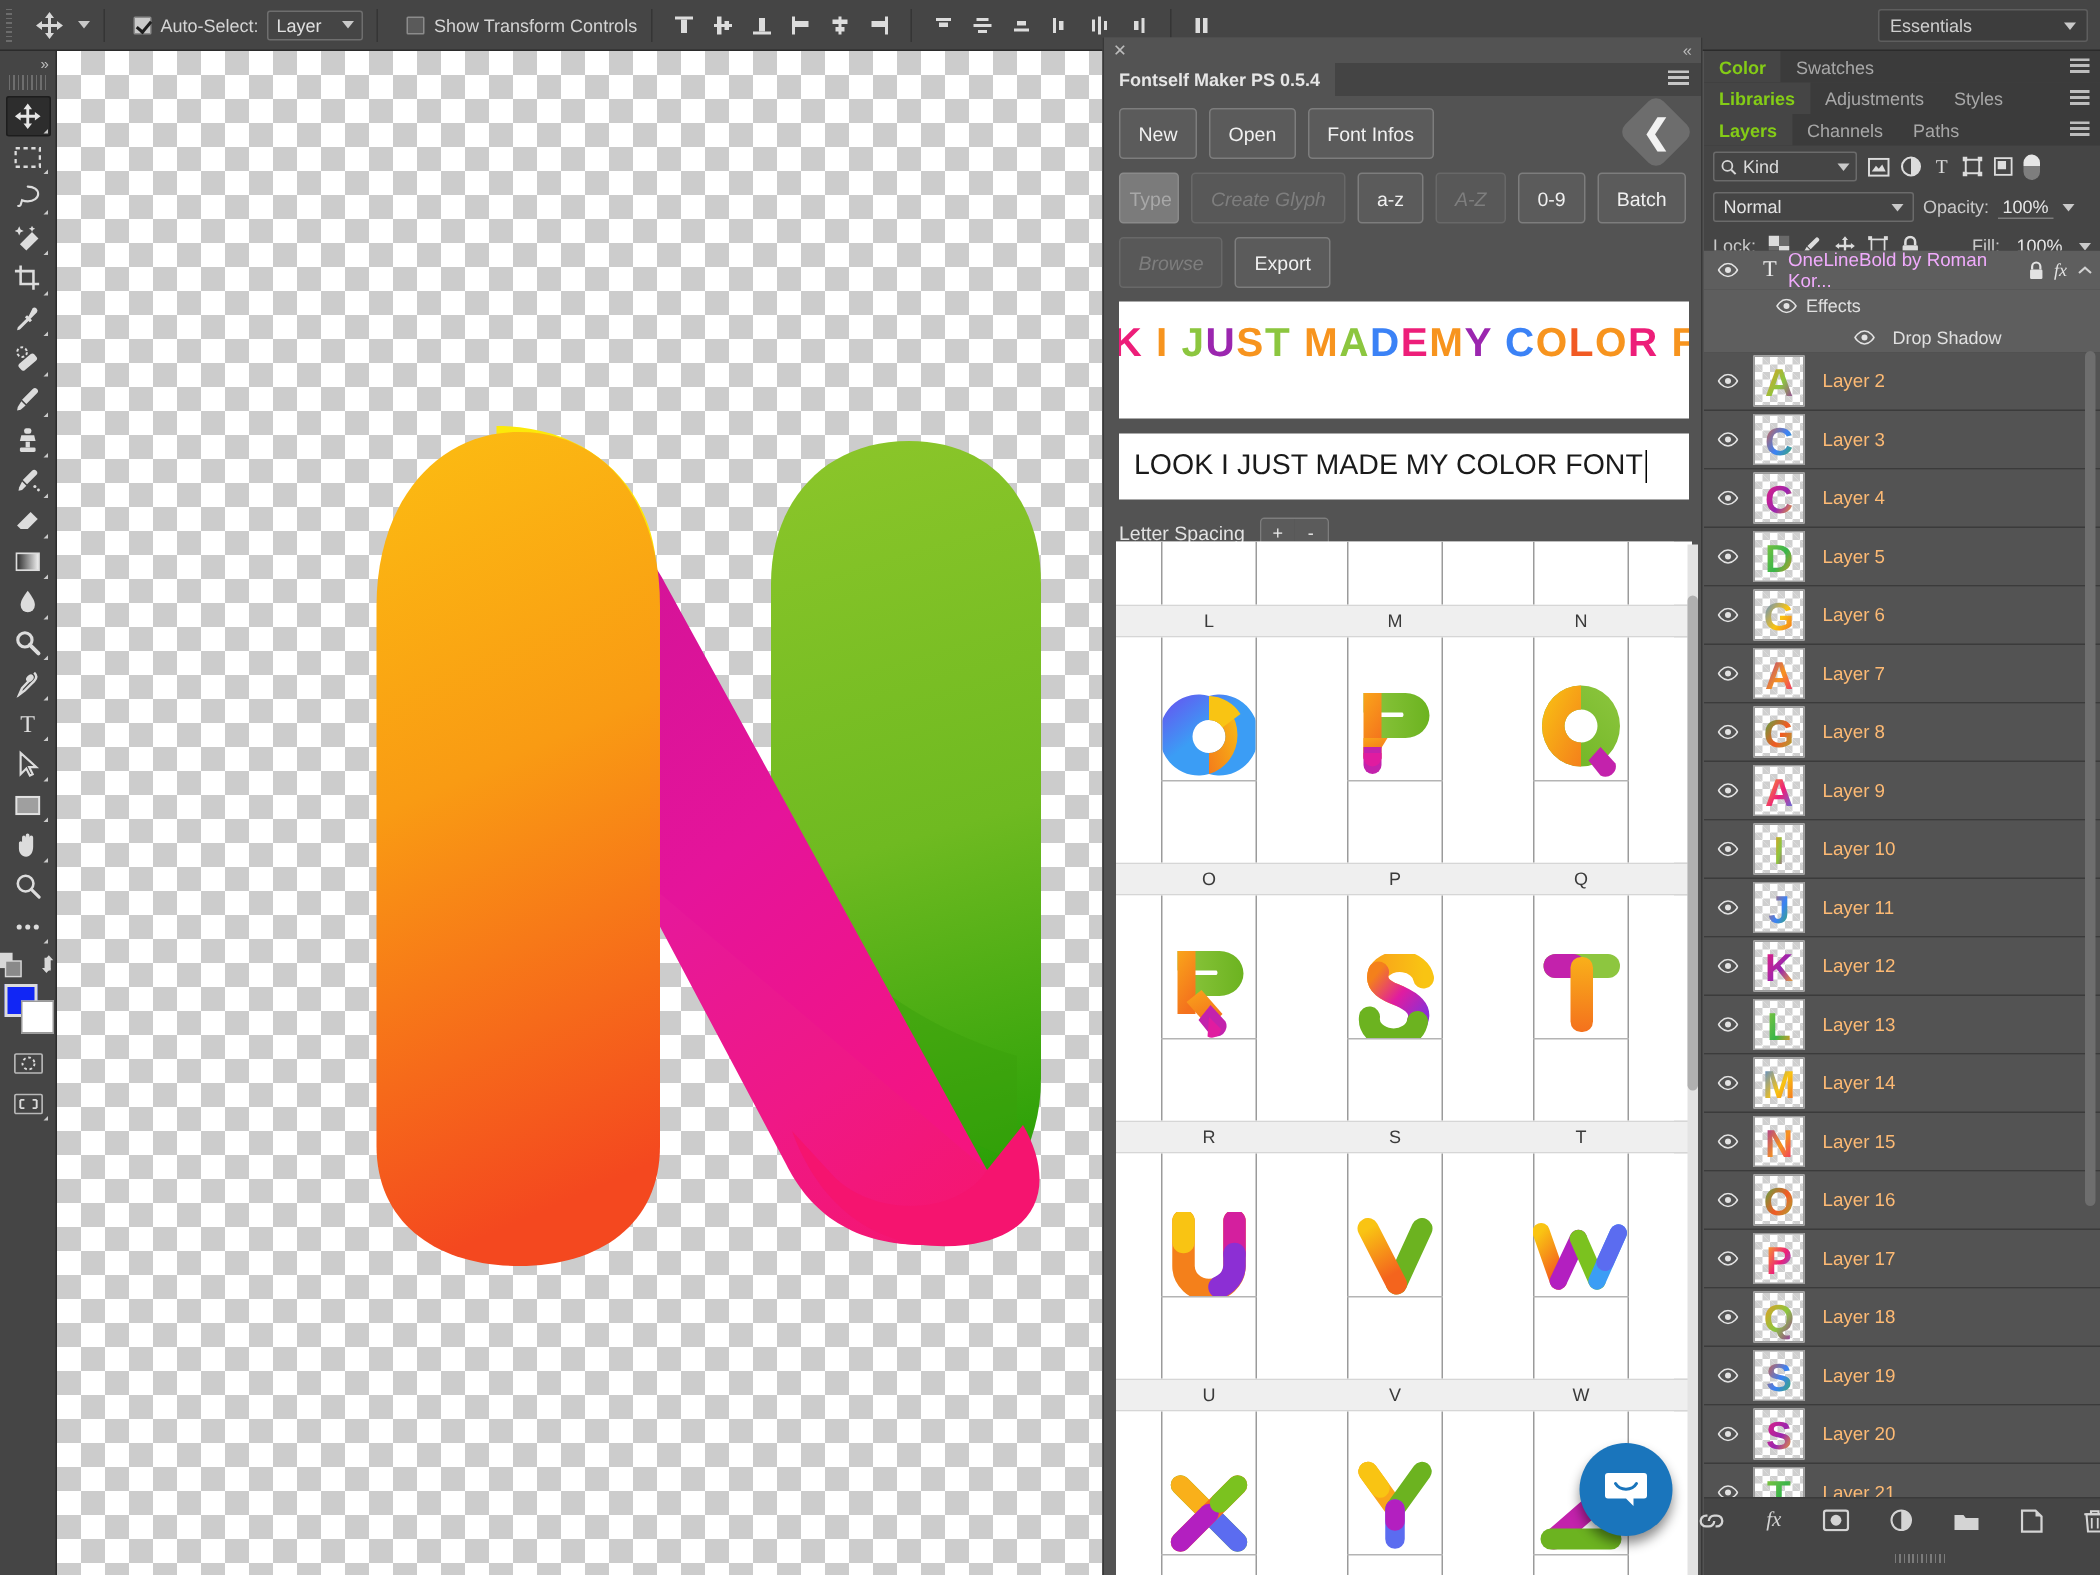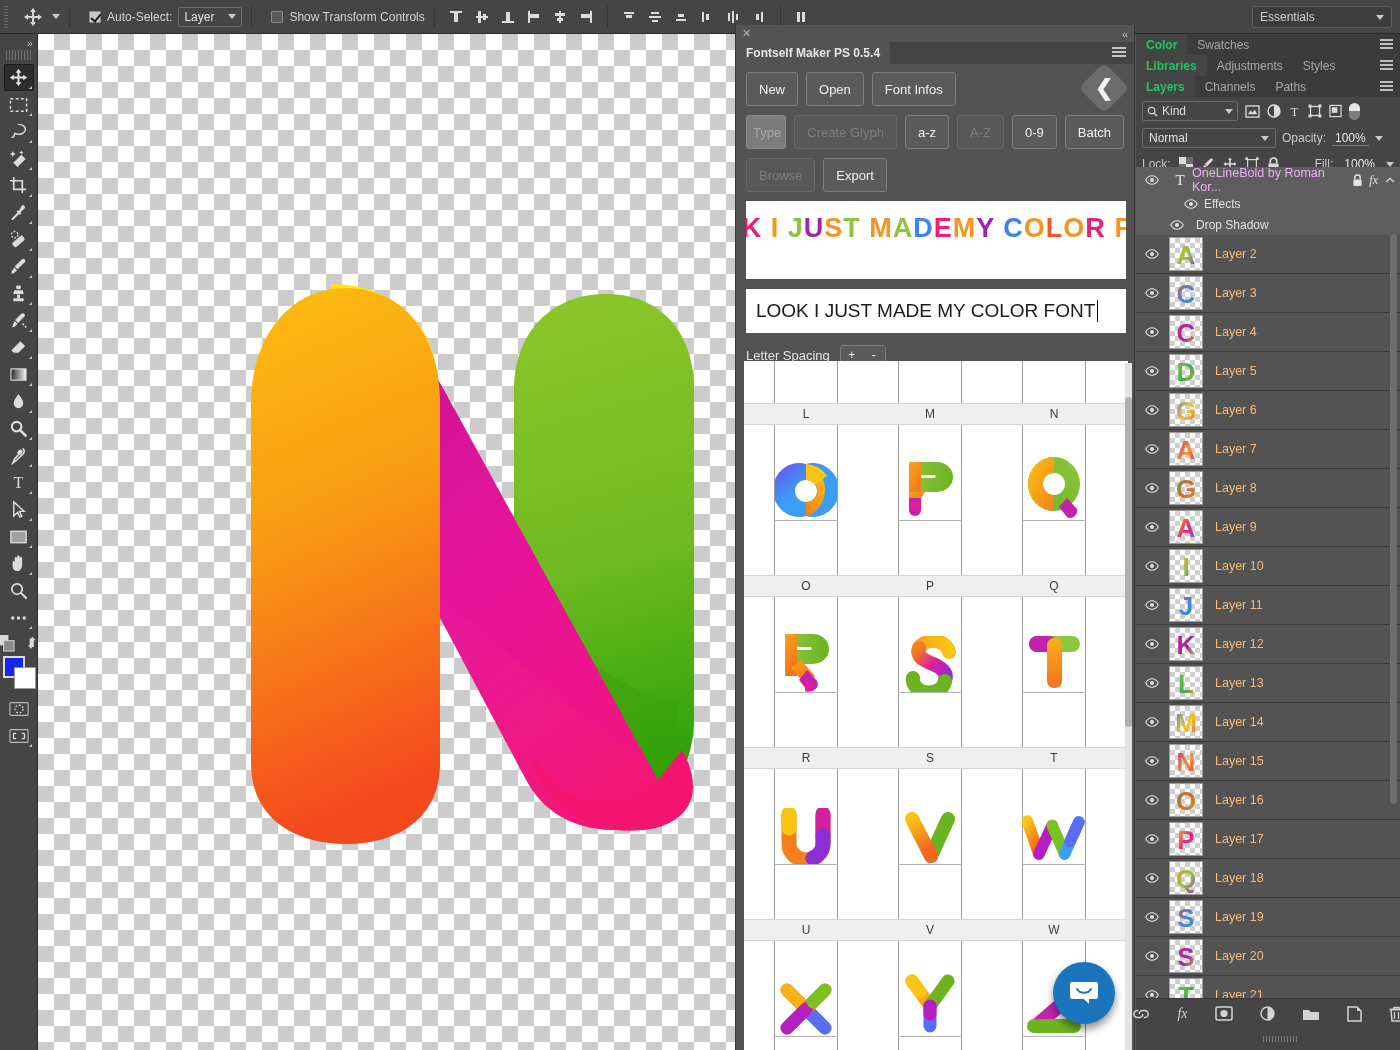--- a/index.html
+++ b/index.html
@@ -106,21 +106,21 @@
     display:flex; align-items:center; padding: 0 10px; }
   .fs-burger { position:absolute; right: 8px; top: 5px; width: 14px; height: 11px;
     background: repeating-linear-gradient(to bottom,#c6c6c6 0 2px,transparent 2px 4px); }
   .fs-body { background: #535353; padding: 8px 10px 0 10px; position: relative; }
   .fs-row { display: flex; align-items: center; gap: 8px; margin-bottom: 9px; }
   .fs-btn {
     height: 15px; padding: 16px 12px; border: 1px solid #7d7d7d; border-radius: 3px;
     background: #5b5b5b; color: #f0f0f0; font-size: 13px;
     display: flex; align-items: center; justify-content: center; white-space: nowrap; text-align: right;
   }
-  .fs-btn.disabled { color: #7e7e7e; border-color: #686868; background: #585858; }
+  .fs-btn.disabled { color: #7e7e7e; border-color: #686868; background: #585858; font-style: italic; }
   .fs-btn.input-like { background:#7b7b7b; border-color:#8a8a8a; color:#a8a8a8; width:128px;
       justify-content:flex-start; padding-left:6px; overflow:hidden;}
   .fs-logo { position: absolute; right: 12px; top: 6px; width: 36px; height: 36px;
      background: #6d6d6d; transform: rotate(45deg); border-radius: 7px;
      display:flex; align-items:center; justify-content:center; }
   .fs-logo span { transform: rotate(-45deg); color:#f2f2f2; font-size:22px; font-weight:bold;
      font-family:"Liberation Sans",sans-serif; }
   .fs-preview {
     margin: 4px 0 0 0; background: #ffffff; height: 78px; width: 380px;
     display: flex; flex-direction: row; justify-content: center;
@@ -156,21 +156,21 @@
   .intercom {
     position: absolute; left: 1053px; top: 962px; width: 62px; height: 62px;
     border-radius: 50%; background: #1a75bc; box-shadow: 0 5px 8px rgba(0,0,0,.45);
     display:flex; align-items:center; justify-content:center;
   }
 
   
   .dock { position: absolute; left: 1136px; top: 34px; width: 264px; height: 1016px; background: #454545; }
   .dk-tabrow { height: 21px; background: #3b3b3b; display: flex; align-items: stretch; position: relative; }
   .dk-tab { font-size: 12px; color: #a8a8a8; display: flex; align-items: center; padding: 0 10px; }
-  .dk-tab.active { background: #454545; color: #22c55e; font-weight: bold; }
+  .dk-tab.active { background: #454545; color: #84cc16; font-weight: bold; }
   .dk-burger { position:absolute; right: 7px; top: 5px; width: 13px; height: 10px;
     background: repeating-linear-gradient(to bottom,#bdbdbd 0 2px,transparent 2px 4px); }
   .lp-filter { height: 28px; display: flex; align-items: center; gap: 7px; padding: 0 6px; }
   .lp-kind {
     width: 96px; height: 20px; background: #454545; border: 1px solid #6b6b6b; border-radius: 2px;
     display: flex; align-items: center; gap: 4px; padding: 0 4px; color: #dcdcdc; font-size: 12px;
     justify-content: space-between;
   }
   .lp-blend { height: 26px; display:flex; align-items:center; gap:6px; padding:0 6px; }
   .blend-sel { width: 134px; height: 20px; background: #454545; border: 1px solid #6b6b6b;
@@ -191,21 +191,21 @@
      background-size: 10px 10px; background-position: 0 0, 5px 5px;
      display:flex; align-items:center; justify-content:center; position:relative;}
   .layer-name { color: #fdba74; font-size: 12.5px; margin-left: 12px; }
   .text-layer-row { height: 26px; display:flex; align-items:center; background:#5e5e5e; }
   .tl-eye { width:32px; display:flex; align-items:center; justify-content:center;}
   .tl-T { width:24px; color:#ececec; font-size:15px; font-family:"Liberation Serif",serif; text-align:center;}
   .tl-name { color:#f0abfc; font-size:12.5px; flex:1; }
   .tl-icons { display:flex; align-items:center; gap:6px; padding-right:4px;}
   .effects-row { height: 21px; display:flex; align-items:center; background:#5e5e5e; padding-left: 48px; gap:6px;}
   .effects-row span { color:#e0e0e0; font-size: 12px; }
-  .dropshadow-row { height: 21px; display:flex; align-items:center; background:#5e5e5e; padding-left: 34px; gap:12px;}
+  .dropshadow-row { height: 21px; display:flex; align-items:center; background:#5e5e5e; padding-left: 34px; gap:12px;justify-content:center;}
   .dropshadow-row span { color:#e0e0e0; font-size: 12px; }
   .lp-scroll { position:absolute; right:3px; top:200px; width:7px; height:570px; background:#6e6e6e; border-radius:4px;}
   .lp-bottom { position:absolute; left:0; bottom:22px; width:264px; height:30px; background:#454545;
      border-top:1px solid #3a3a3a; display:flex; align-items:center; justify-content:center; gap:27px;}
   .lp-bot-icon { width:18px; height:18px; display:flex; align-items:center; justify-content:center; }
   .dock-footer { position:absolute; left:0; bottom:0; width:264px; height:22px; background:#454545; }
   .dock-footer .grip2 { position:absolute; left:127px; top:8px; width:34px; height:6px;
      background: repeating-linear-gradient(to right,#7a7a7a 0 1px,transparent 1px 3px);}
   .eye { width:14px; height:10px; }
   svg { display:block; }

